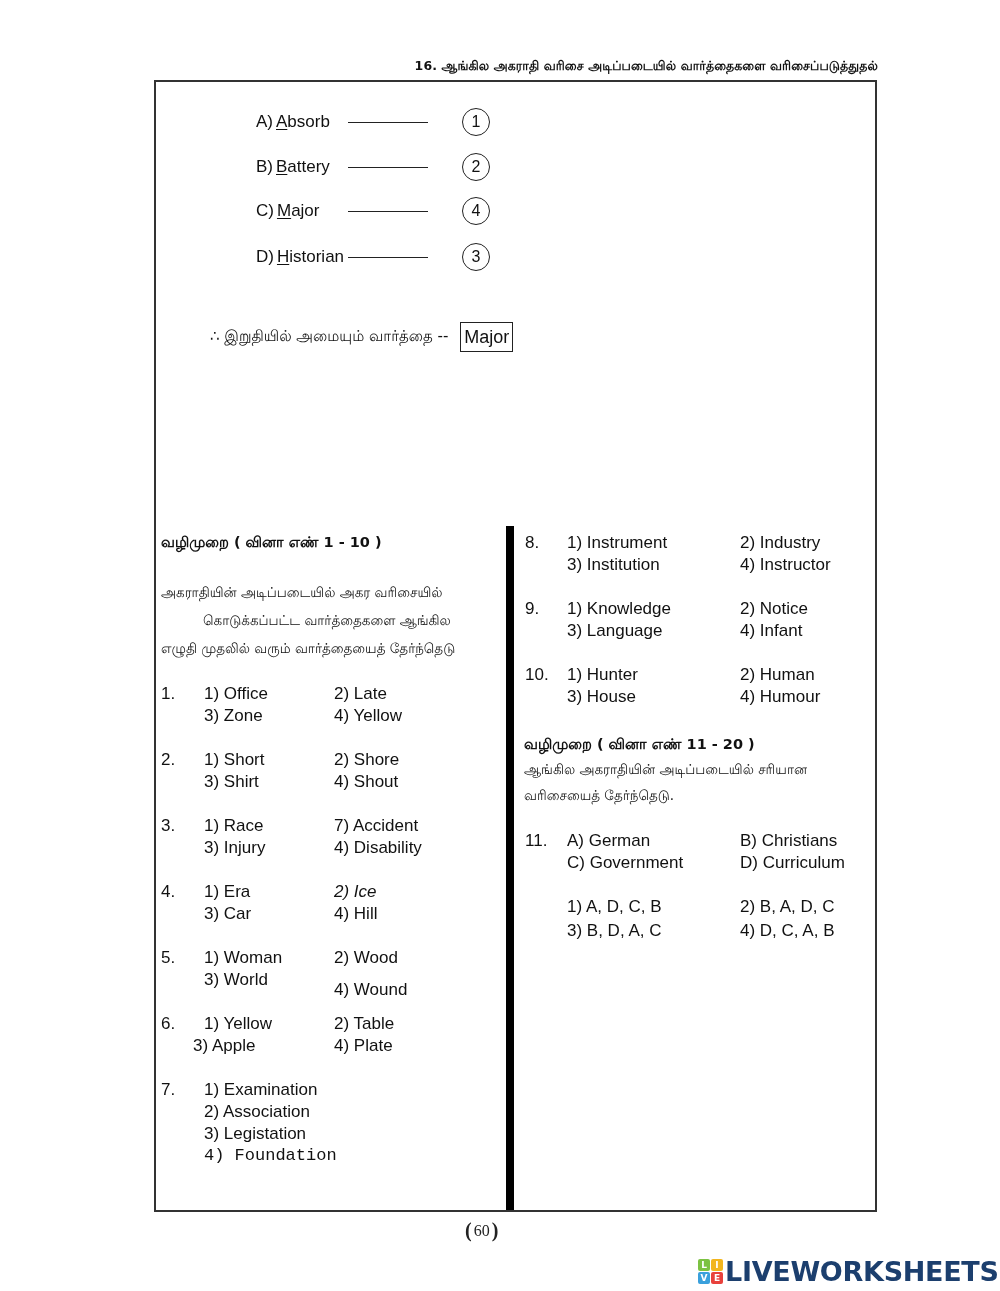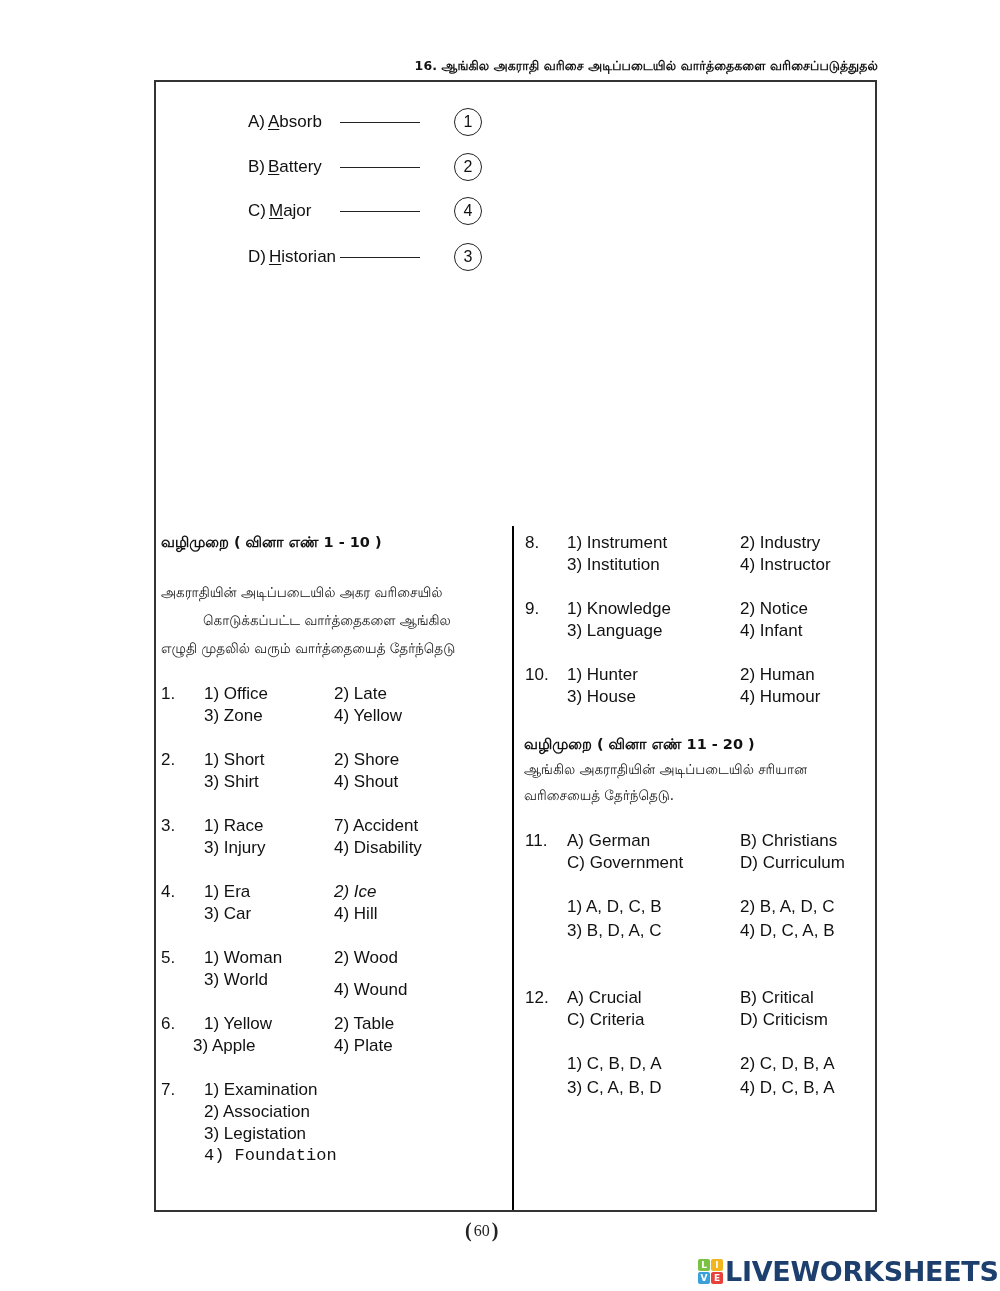--- a/index.html
+++ b/index.html
@@ -11,21 +11,21 @@
       text-align: right; font-size: 12.5px; font-weight: bold; color: #111;
       font-family: "DejaVu Sans", sans-serif; letter-spacing: 0.1px;
     }
 
     .frame {
       position: absolute; left: 154px; top: 80px; width: 723px; height: 1132px;
       border: 2px solid #333;
     }
 
     
-    .example { position: absolute; left: 0; top: 0; width: 613px; height: 404px; }
+    .example { position: absolute; left: 8px; top: 0; width: 613px; height: 404px; }
     .ex-row { position: absolute; left: 92px; height: 24px; display: flex; align-items: center; font-size: 17px; }
     .ex-label { display: inline-block; width: 98px; white-space: nowrap; }
     .ex-label .letter { margin-right: 3px; }
     .ex-label u { text-decoration: underline; text-underline-offset: 2px; }
     .ex-line { display: inline-block; width: 80px; height: 0; border-top: 1.6px solid #222; margin-left: -6px; }
     .ex-circle {
       position: absolute; left: 206px; width: 28px; height: 28px; border: 1.6px solid #222;
       border-radius: 50%; font-size: 16px; display: flex; align-items: center; justify-content: center;
       top: -2px;
     }
@@ -42,21 +42,21 @@
     
     .ex-header {
       position: absolute; left: 0; top: 404px; width: 719px; height: 40px;
       border-top: 2px solid #333; border-bottom: 2px solid #333;
       display: flex; align-items: center; justify-content: center; font-size: 15px;
     }
     .ex-header .ta { font-weight: bold; font-family: "DejaVu Sans", sans-serif; margin-right: 6px; }
     .ex-header .en { font-family: "Liberation Serif", serif; font-weight: bold; font-size: 16px; }
 
     .columns { position: absolute; left: 0; top: 444px; width: 719px; height: 684px; }
-    .col-left { position: absolute; left: 0; top: 0; width: 358px; height: 684px; border-right: 2px solid #000000; }
+    .col-left { position: absolute; left: 0; top: 0; width: 358px; height: 684px; border-right: 8px solid #000000; }
     .col-right { position: absolute; left: 360px; top: 0; width: 359px; height: 684px; }
 
     .instr-title {
       position: absolute; font-weight: bold; font-size: 14.5px;
       font-family: "DejaVu Sans", sans-serif; white-space: nowrap;
     }
     .instr-body {
       position: absolute; font-size: 13.5px; line-height: 28px;
       font-family: "DejaVu Sans", sans-serif; white-space: nowrap;
     }
@@ -99,20 +99,24 @@
       <span class="ex-label"><span class="letter">C)</span><u>M</u><span>ajor</span></span>
       <span class="ex-line"></span>
       <span class="ex-circle">4</span>
     </div>
     <div class="ex-row" style="top:163px;">
       <span class="ex-label"><span class="letter">D)</span><u>H</u><span>istorian</span></span>
       <span class="ex-line"></span>
       <span class="ex-circle">3</span>
     </div>
 
+    <div class="ex-result">
+      <span>∴ இறுதியில் அமையும் வார்த்தை --</span>
+      <span class="boxed">Major</span>
+    </div>
   </div>
 
 
   <div class="columns">
 
     <div class="col-left">
       <div class="instr-title" style="left:5px; top:8px;">வழிமுறை ( வினா எண் 1 - 10 )</div>
       <div class="instr-body" style="left:5px; top:52px;">
         <div>அகராதியின் அடிப்படையில் அகர வரிசையில்</div>
         <div><span class="indent"></span><span>கொடுக்கப்பட்ட வார்த்தைகளை ஆங்கில</span></div>
@@ -213,31 +217,20 @@
         <span class="opt" style="left:42px; top:0;">A) German</span>
         <span class="opt" style="left:215px; top:0;">B) Christians</span>
         <span class="opt" style="left:42px; top:22px;">C) Government</span>
         <span class="opt" style="left:215px; top:22px;">D) Curriculum</span>
         <span class="opt" style="left:42px; top:66px;">1) A, D, C, B</span>
         <span class="opt" style="left:215px; top:66px;">2) B, A, D, C</span>
         <span class="opt" style="left:42px; top:90px;">3) B, D, A, C</span>
         <span class="opt" style="left:215px; top:90px;">4) D, C, A, B</span>
       </div>
 
-      <div class="q" style="left:9px; top:461px; width:345px; height:112px;">
-        <span class="num">12.</span>
-        <span class="opt" style="left:42px; top:0;">A) Crucial</span>
-        <span class="opt" style="left:215px; top:0;">B) Critical</span>
-        <span class="opt" style="left:42px; top:22px;">C) Criteria</span>
-        <span class="opt" style="left:215px; top:22px;">D) Criticism</span>
-        <span class="opt" style="left:42px; top:66px;">1) C, B, D, A</span>
-        <span class="opt" style="left:215px; top:66px;">2) C, D, B, A</span>
-        <span class="opt" style="left:42px; top:90px;">3) C, A, B, D</span>
-        <span class="opt" style="left:215px; top:90px;">4) D, C, B, A</span>
-      </div>
     </div>
   </div>
 </div>
 
 <div class="page-number">
   <span class="br">(</span>
   <span style="margin:0 2px;">60</span>
   <span class="br">)</span>
 </div>
 

